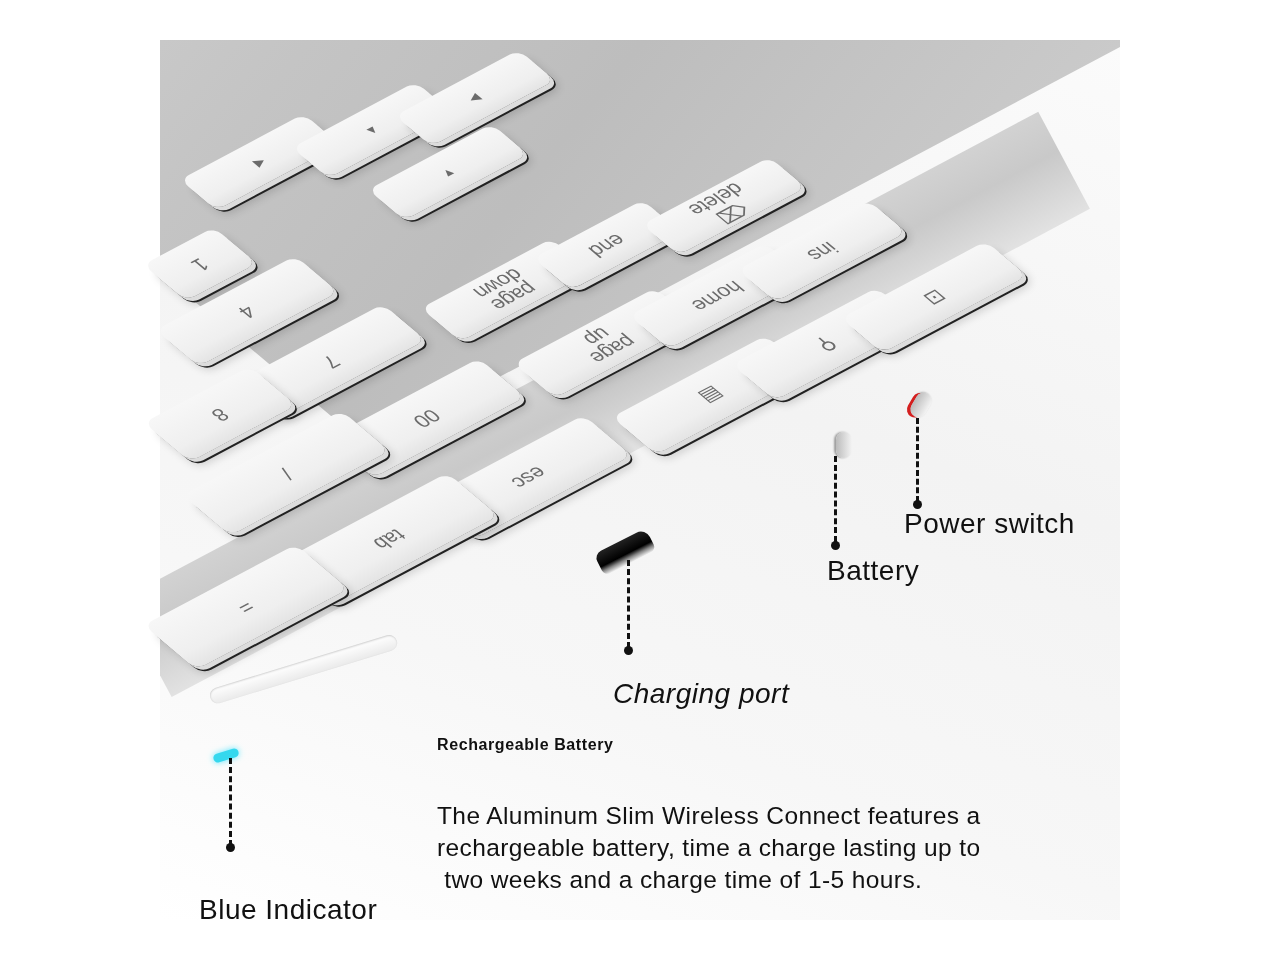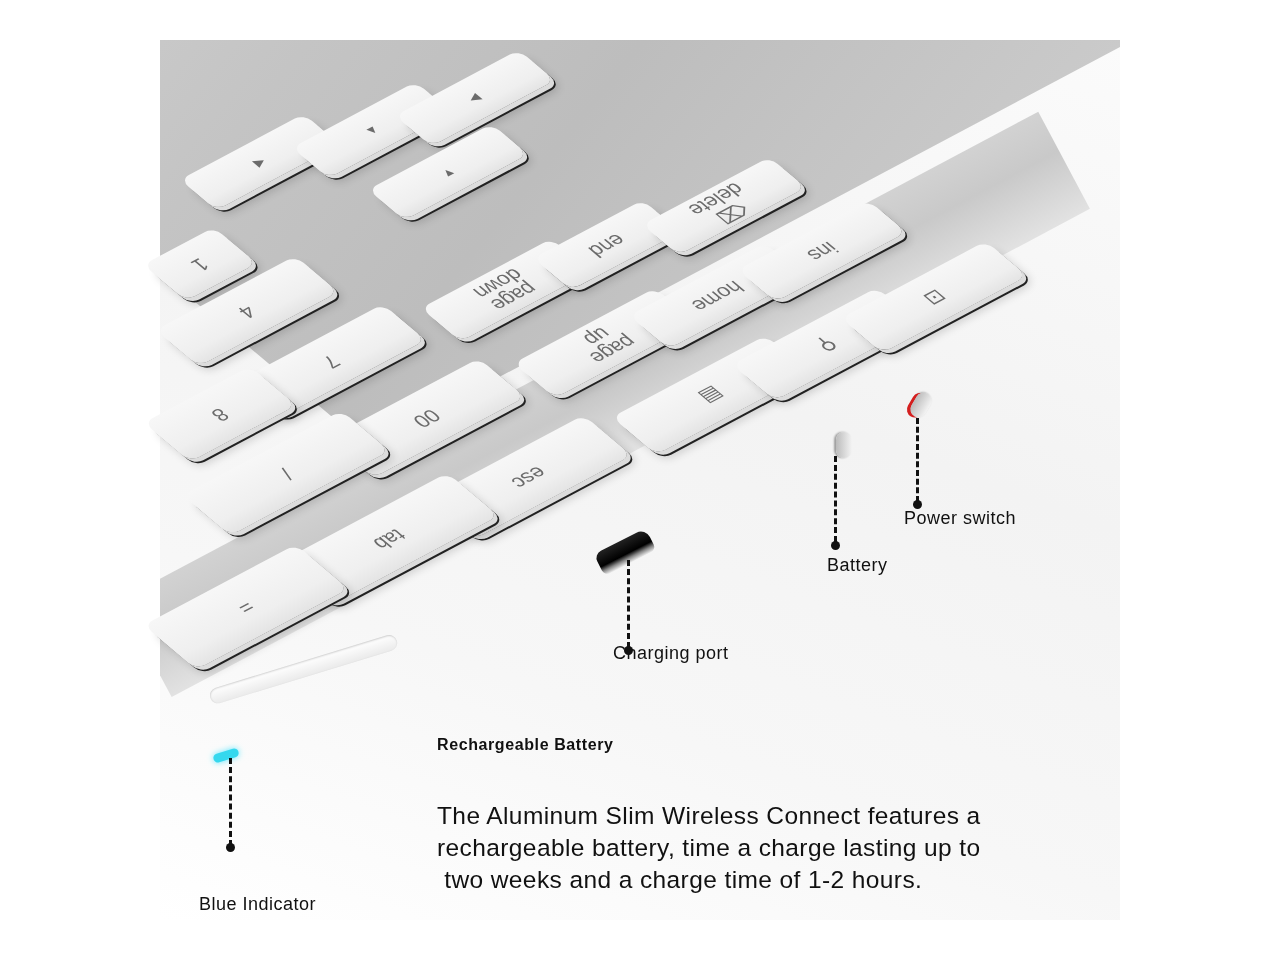--- a/index.html
+++ b/index.html
@@ -17,21 +17,21 @@
     transform:rotate(-28deg) skewX(22deg);display:flex;align-items:center;justify-content:center;color:#6b6b6b;}
   .key span{transform:rotate(180deg);display:block;font-size:20px;text-align:center;line-height:19px;}
   .key.arrow span{font-size:12px;}
   .strip{position:absolute;left:208px;top:690px;width:195px;height:16px;background:linear-gradient(180deg,#ffffff,#eaeaea);border-radius:10px;transform:rotate(-17deg);transform-origin:0 0;box-shadow:inset 0 1px 2px rgba(0,0,0,.2);}
   .led{position:absolute;left:213px;top:751px;width:26px;height:9px;background:#35d8ee;border-radius:6px;box-shadow:0 0 6px #5fe7ff;transform:rotate(-17deg);}
   .port{position:absolute;left:596px;top:540px;width:58px;height:24px;background:linear-gradient(180deg,#222,#000 60%,#888 80%,#eee);border-radius:8px 10px 6px 6px;transform:rotate(-27deg);}
   .btn{position:absolute;width:16px;height:26px;border-radius:9px;background:linear-gradient(90deg,#bbb,#f3f3f3);box-shadow:-2px 0 2px rgba(0,0,0,.35);}
   .btn.red{box-shadow:-3px 2px 0 #d41f1f, -1px 0 2px rgba(0,0,0,.35);}
   .callout{position:absolute;border-left:3px dashed #111;}
   .dot{position:absolute;width:9px;height:9px;border-radius:50%;background:#111;}
-  .lbl{position:absolute;font-size:18px;color:#111;letter-spacing:0.5px;white-space:nowrap;}
+  .lbl{position:absolute;font-size:28px;color:#111;letter-spacing:0.5px;white-space:nowrap;}
   .title{position:absolute;left:437px;top:736px;font-size:16px;font-weight:bold;color:#111;letter-spacing:0.6px;}
   .desc{position:absolute;left:437px;top:800px;width:660px;font-size:24.5px;line-height:32px;color:#111;letter-spacing:0.4px;}
   .desc div{white-space:nowrap;}
 </style>
 </head>
 <body>
 
 <div class="bg"></div>
 
 <div class="stage">
@@ -119,24 +119,24 @@
 <div class="callout" style="left:916px;top:418px;height:84px;"></div>
 <div class="dot" style="left:913px;top:500px;"></div>
 <div class="lbl" style="left:904px;top:508px;">Power switch</div>
 
 <div class="callout" style="left:834px;top:456px;height:86px;"></div>
 <div class="dot" style="left:831px;top:541px;"></div>
 <div class="lbl" style="left:827px;top:555px;">Battery</div>
 
 <div class="callout" style="left:627px;top:560px;height:88px;"></div>
 <div class="dot" style="left:624px;top:646px;"></div>
-<div class="lbl" style="left:613px;top:643px;">Charging port</div>
+<div class="lbl" style="left:613px;top:678px;font-style:italic;">Charging port</div>
 
 <div class="callout" style="left:229px;top:758px;height:88px;"></div>
 <div class="dot" style="left:226px;top:843px;"></div>
 <div class="lbl" style="left:199px;top:894px;">Blue Indicator</div>
 
 <div class="title">Rechargeable Battery</div>
 <div class="desc">
   <div>The Aluminum Slim Wireless Connect features a</div>
   <div>rechargeable battery, time a charge lasting up to</div>
-  <div style="white-space:pre;"> two weeks and a charge time of 1-2 hours.</div>
+  <div style="white-space:pre;"> two weeks and a charge time of 1-5 hours.</div>
 </div>
 
 </body></html>

